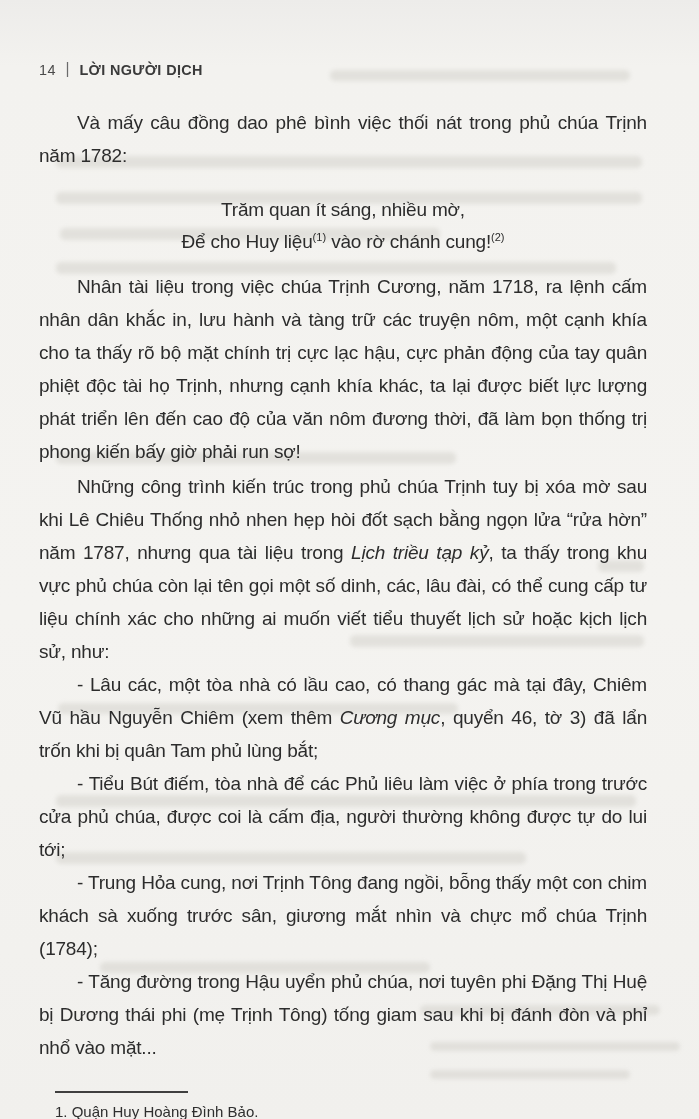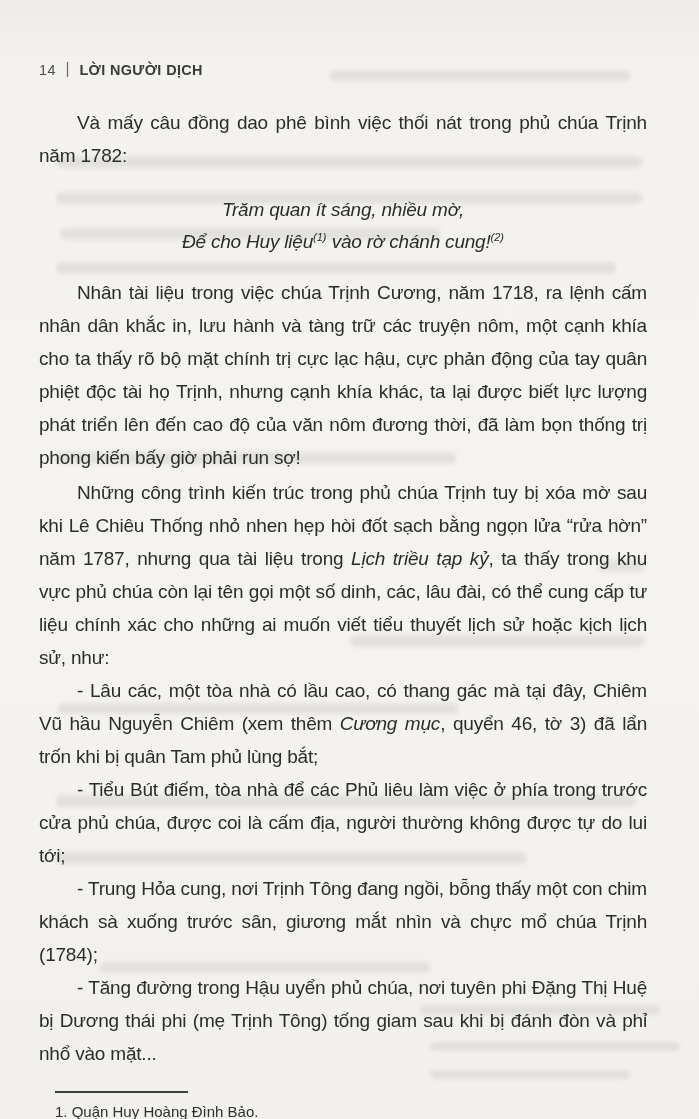--- a/index.html
+++ b/index.html
@@ -27,23 +27,23 @@
     font-size: 19px; line-height: 33px;
     letter-spacing: -0.2px;
     text-align: justify; text-justify: inter-word;
     text-indent: 38px;
     margin: 0; color: #2c2c2c;
   }
   .p-intro { margin-top: 28px; }
   .verse {
     margin-top: 22px;
     text-align: center; text-indent: 0;
-    font-style: italic; line-height: 32px;
+    line-height: 32px;
   }
-  .p-body { margin-top: 18px; }
+  .p-body { margin-top: 12px; }
   .p-follow { margin-top: 2px; }
   .list-item { margin-top: 0; }
   sup { font-size: 11px; line-height: 0; vertical-align: super; letter-spacing: 0; }
 
   .footnote {
     position: absolute; left: 55px; right: 52px; bottom: -3px;
     background: transparent;
   }
   .footnote-rule {
     width: 133px; height: 2px; background: #3f3f3f; margin-bottom: 9px;

